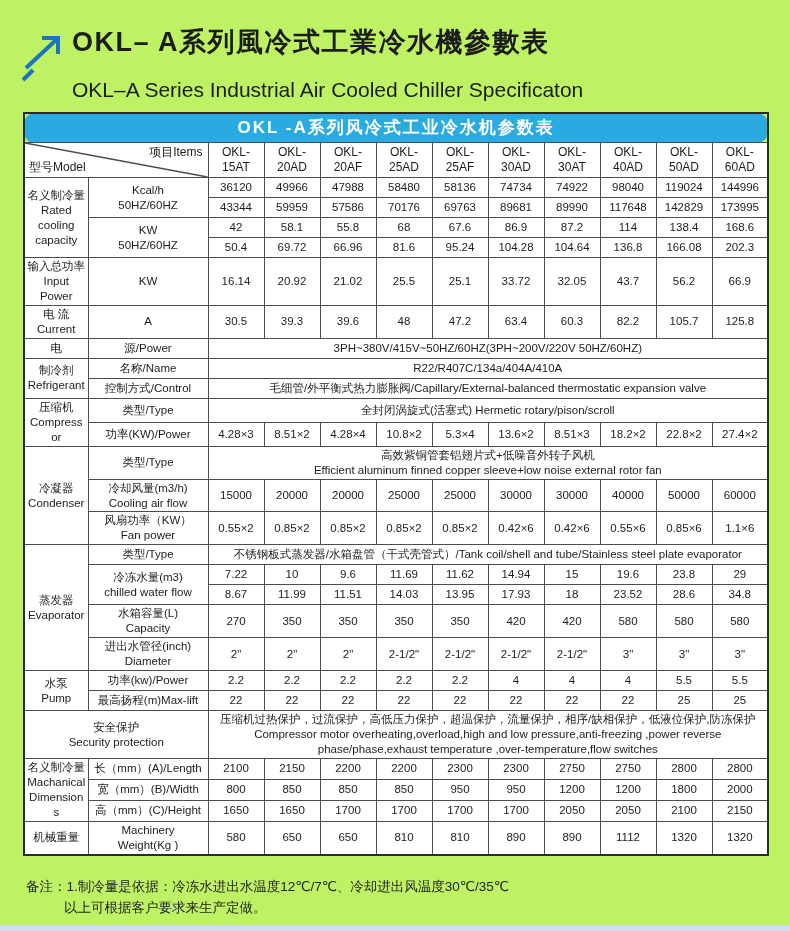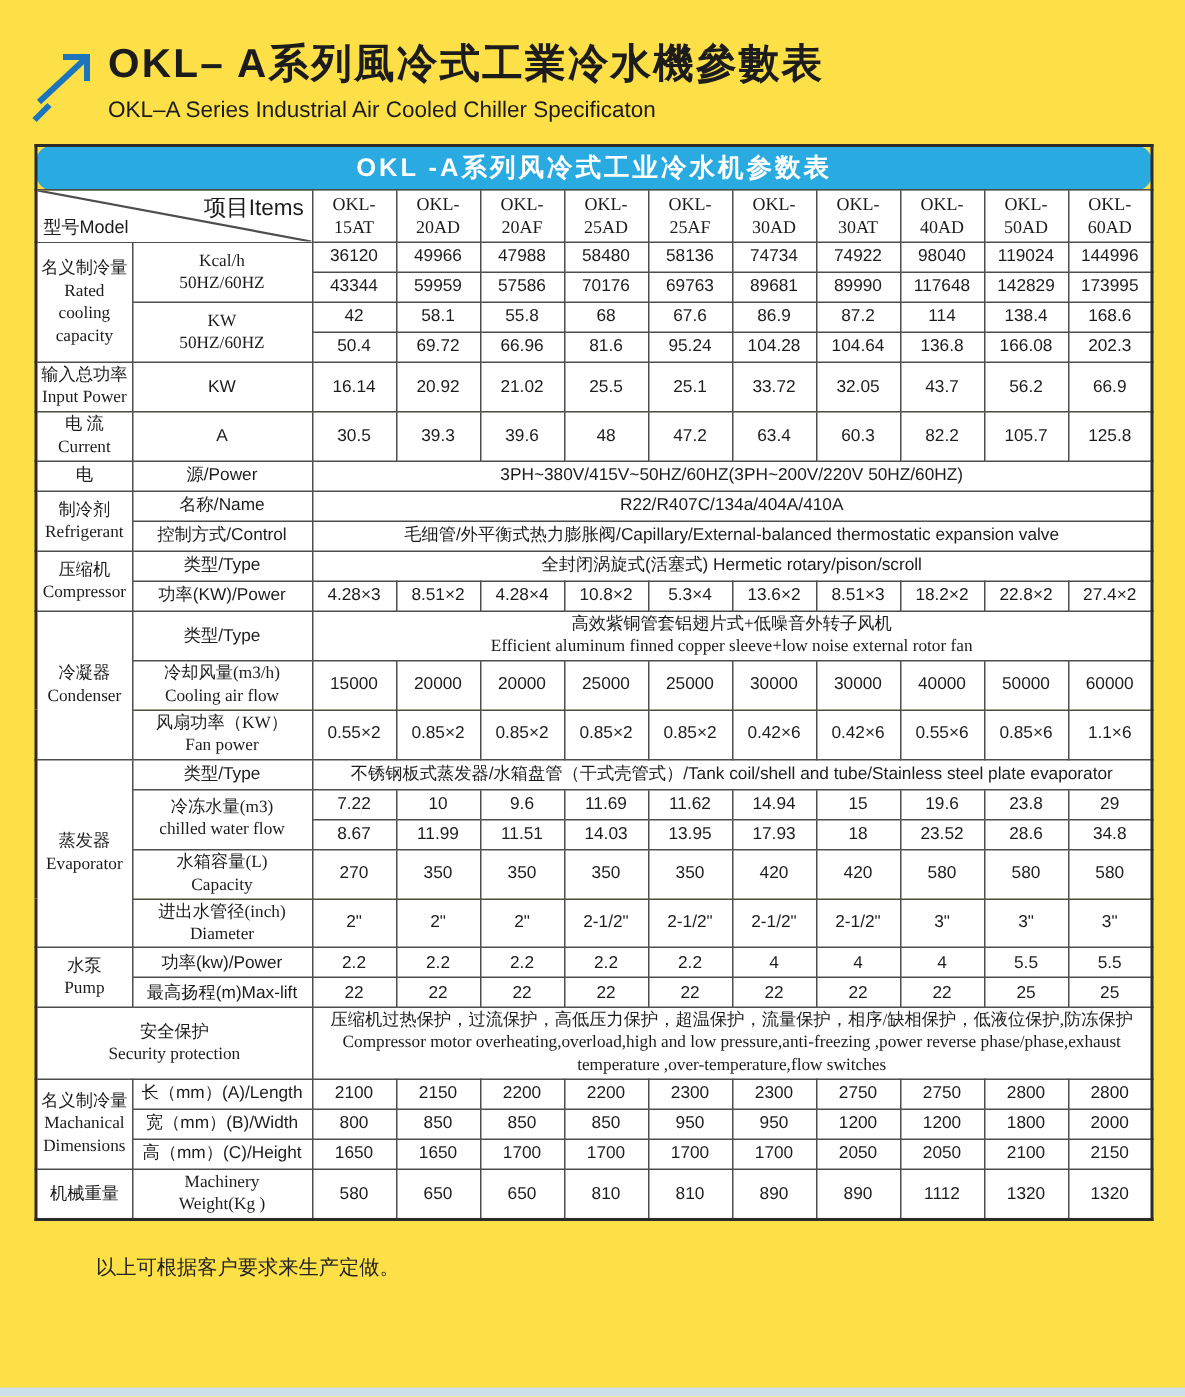--- a/index.html
+++ b/index.html
@@ -1,37 +1,37 @@
 <!DOCTYPE html>
 <html><head>
 <meta charset="utf-8">
 <style>
   html,body{margin:0;padding:0;background:#f4f4f4;}
-  .page{position:relative;width:790px;height:931px;background:#fde047;overflow:hidden;
+  .page{position:relative;width:790px;height:931px;background:#bef264;overflow:hidden;
         font-family:"Liberation Sans","DejaVu Sans",sans-serif;color:#1c1c1c;}
   
   .hdr{display:flex;align-items:flex-start;margin:26px 0 0 20px;}
   .hdr .logo{width:46px;height:52px;flex:0 0 auto;margin-top:4px;}
   .titles{margin-left:6px;}
   .title-zh{font-size:27px;font-weight:bold;letter-spacing:1.5px;line-height:32px;}
-  .title-en{font-size:15px;line-height:24px;margin-top:4px;}
+  .title-en{font-size:21px;line-height:24px;margin-top:20px;}
   
   table.spec{border-collapse:collapse;table-layout:fixed;width:744px;margin:10px 0 0 23px;
              text-align:center;font-size:11.5px;border:2px solid #2b2b2b;}
   table.spec td{border:1px solid #4d4d4d;padding:1px 2px;line-height:1.3;background:#ffffff;
                 word-wrap:break-word;}
-  td.pre{white-space:pre-line;font-family:Liberation Serif, serif;}
+  td.pre{white-space:pre-line;}
   td.gray{background:#e6e6e6;}
   tr.titlebar td{background:#29abe2;color:#ffffff;font-size:17px;font-weight:bold;
                  letter-spacing:2px;padding:3px 0;height:18px;border-radius:11px;}
   tr.modelrow td{height:32px;font-size:12px;}
   td.corner{position:relative;padding:0;}
   td.corner svg{position:absolute;left:0;top:0;width:100%;height:100%;}
   td.corner .cm{position:absolute;left:4px;bottom:2px;font-size:12px;}
-  td.corner .ci{position:absolute;right:5px;top:2px;font-size:15px;}
+  td.corner .ci{position:absolute;right:5px;top:2px;font-size:12px;}
   tr.h17 td{height:17px;}
   tr.h30 td{height:30px;}
   td.spancell{font-size:11.5px;}
   
   .notes{margin:20px 0 0 26px;font-size:13.5px;line-height:21px;color:#222;}
   .notes div{white-space:nowrap;}
   .ind1{padding-left:28px;}
   .ind2{padding-left:38px;}
   .bottom-strip{position:absolute;left:0;bottom:0;width:790px;height:6px;background:#ccdfeb;}
 </style>
@@ -396,17 +396,18 @@
           <td class="">890</td>
           <td class="">890</td>
           <td class="">1112</td>
           <td class="">1320</td>
           <td class="">1320</td>
         </tr>
       </tbody>
   </table>
 
   <div class="notes">
+      <div>备注：1.制冷量是依据：冷冻水进出水温度12℃/7℃、冷却进出风温度30℃/35℃</div>
       <div class="ind2">以上可根据客户要求来生产定做。</div>
     </div>
 
   <div class="bottom-strip"></div>
 </div>
 
 </body></html>

